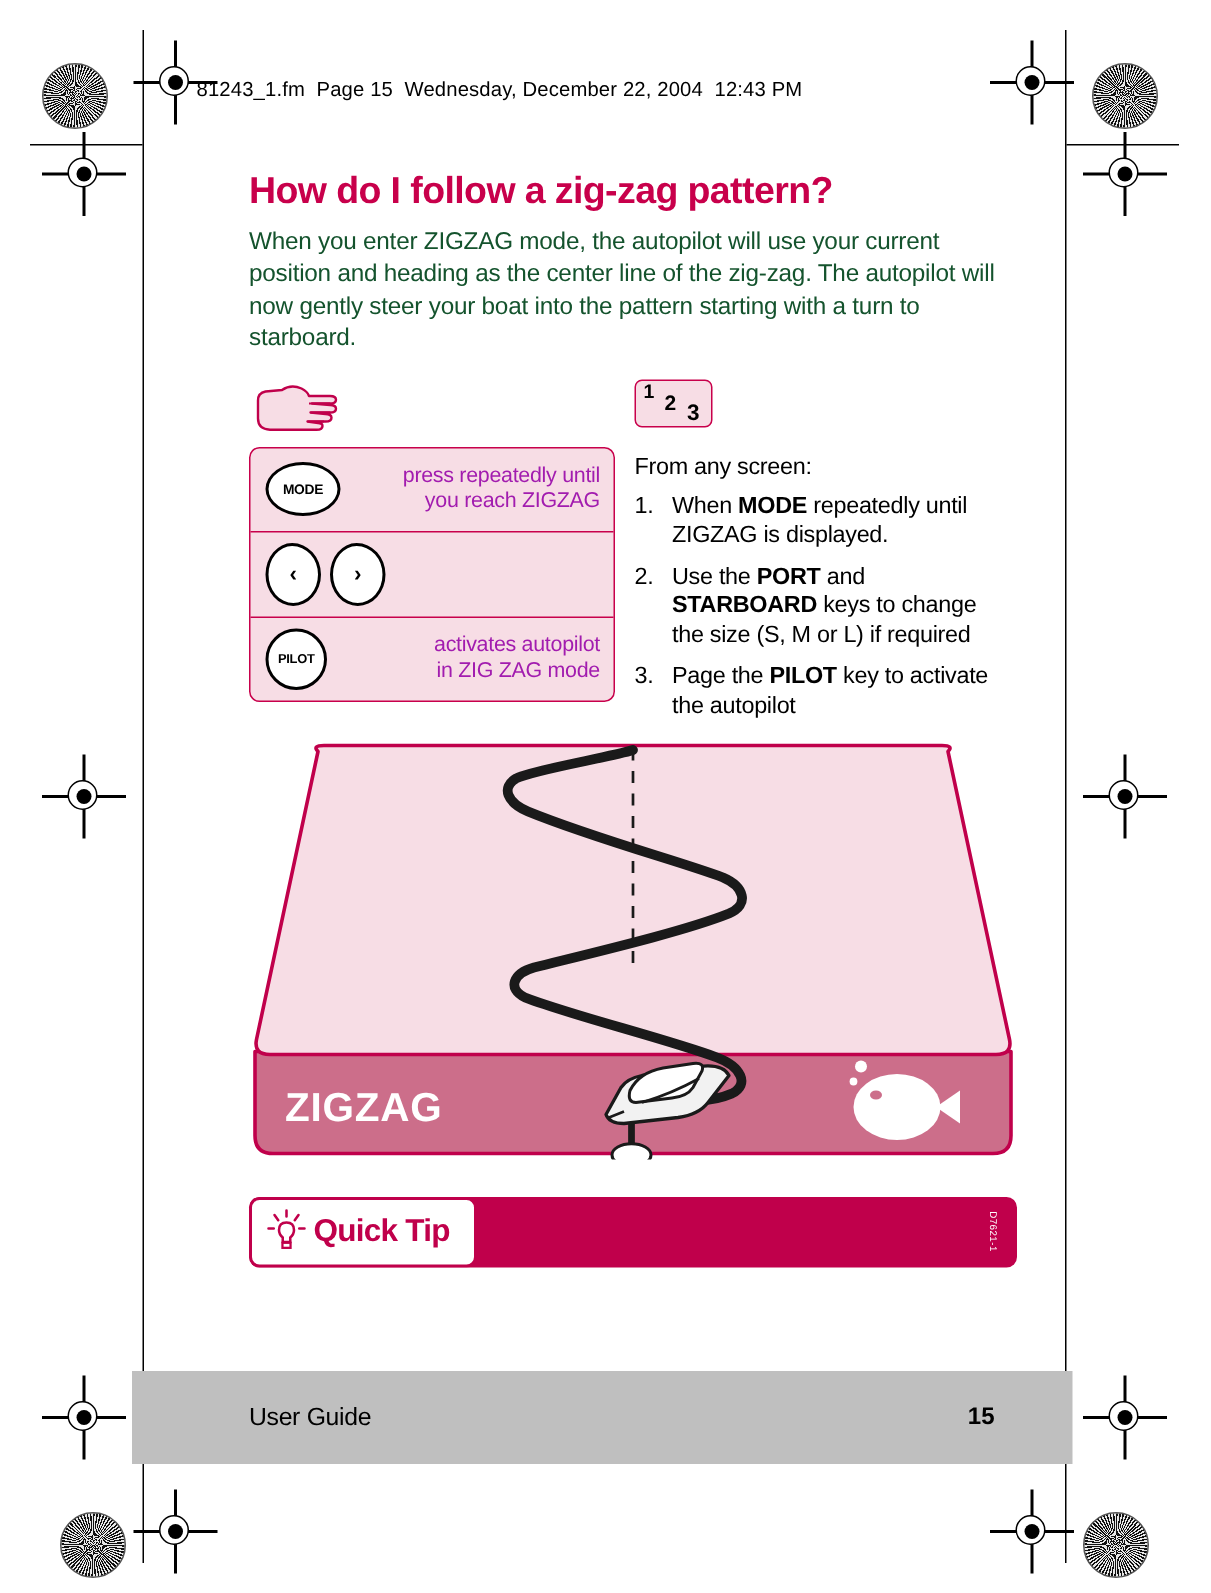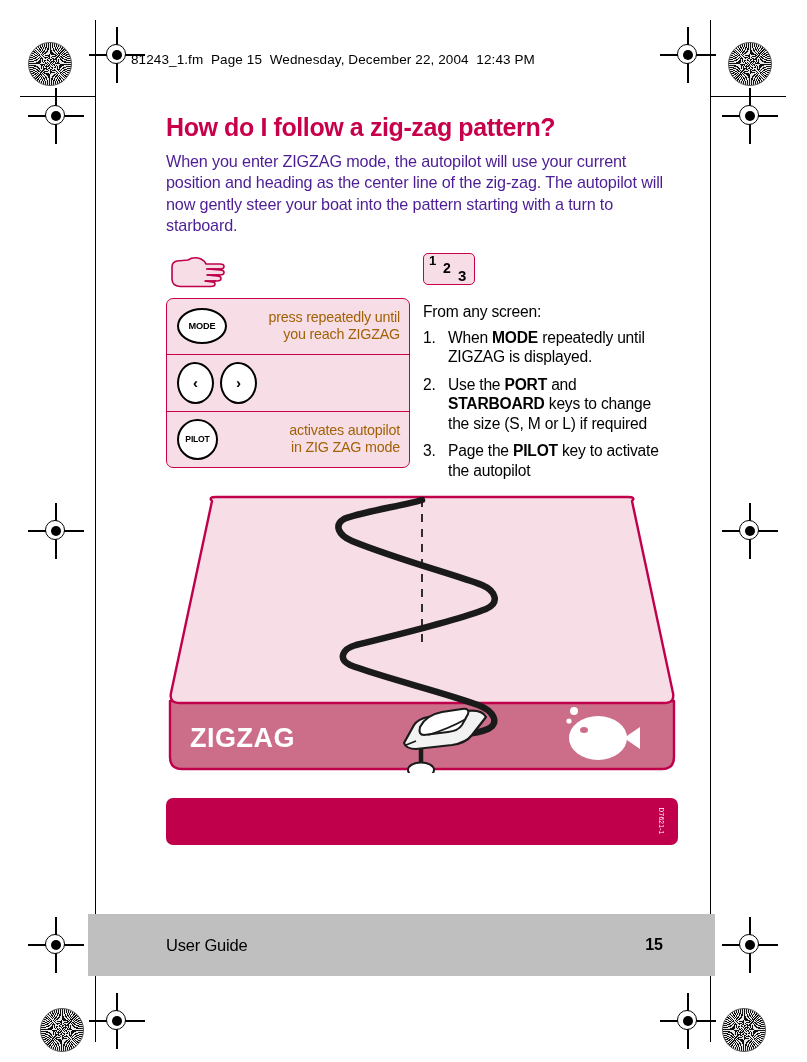--- a/index.html
+++ b/index.html
@@ -97,21 +97,21 @@
     font-weight: bold;
     letter-spacing: -0.4px;
     line-height: 1.1;
   }
 
   p.intro {
     margin: 9px 0 0 0;
     font-size: 16.2px;
     line-height: 1.33;
     letter-spacing: -0.15px;
-    color: #4c1d95;
+    color: #14532d;
   }
 
   
   .mid {
     position: relative;
     margin-top: 16px;
     height: 232px;
   }
 
   
@@ -170,21 +170,21 @@
     flex: 0 0 84px;
     display: flex;
     align-items: center;
     gap: 6px;
   }
   .key-text {
     flex: 1;
     text-align: right;
     font-size: 14.3px;
     line-height: 1.18;
-    color: #a16207;
+    color: #a21caf;
     letter-spacing: -0.2px;
   }
 
   .btn-oval {
     width: 46px;
     height: 32px;
     border: 2.2px solid #000;
     border-radius: 50% / 50%;
     background: #fff;
     display: flex;
@@ -525,20 +525,28 @@
           <ellipse cx="418" cy="235" rx="4" ry="3" fill="#CC6E8A"></ellipse>
           <circle cx="408" cy="216" r="4" fill="#ffffff"></circle>
           <circle cx="403" cy="226" r="2.6" fill="#ffffff"></circle>
         </g>
 
         <text x="24" y="252" font-family="Liberation Sans, sans-serif" font-size="27" font-weight="bold" fill="#ffffff" letter-spacing="0.5" id="mode-label-text">ZIGZAG</text>
       </svg>
     </div>
 
     <div class="quicktip">
+      <div class="qt-left">
+        <svg width="26" height="30" viewBox="0 0 26 30">
+          <path d="M13 9 Q18 9 18 14 Q18 17 15.5 19 L15.5 22 L10.5 22 L10.5 19 Q8 17 8 14 Q8 9 13 9 Z" fill="none" stroke="#C0004B" stroke-width="1.7"></path>
+          <rect x="10.3" y="22.5" width="5.4" height="3.4" fill="none" stroke="#C0004B" stroke-width="1.5"></rect>
+          <path d="M13 1 L13 5 M5 4 L7.5 7.5 M21 4 L18.5 7.5 M1 13 L4.5 13 M25 13 L21.5 13" stroke="#C0004B" stroke-width="1.7" stroke-linecap="round"></path>
+        </svg>
+        <span class="qt-label">Quick Tip</span>
+      </div>
       <div class="qt-code">D7621-1</div>
     </div>
 
   </div>
 
   <div class="footer">
     <span class="footer-title">User Guide</span>
     <span class="footer-page">15</span>
   </div>
 

